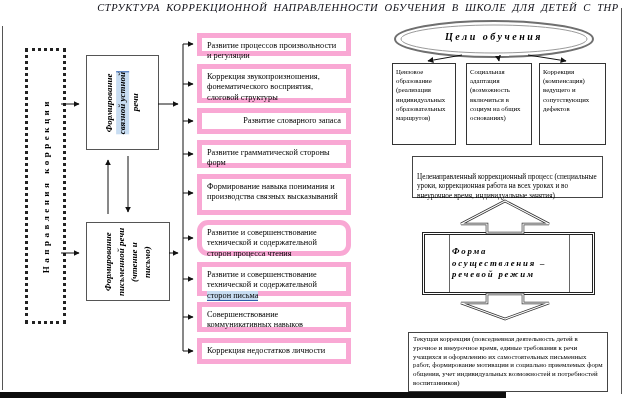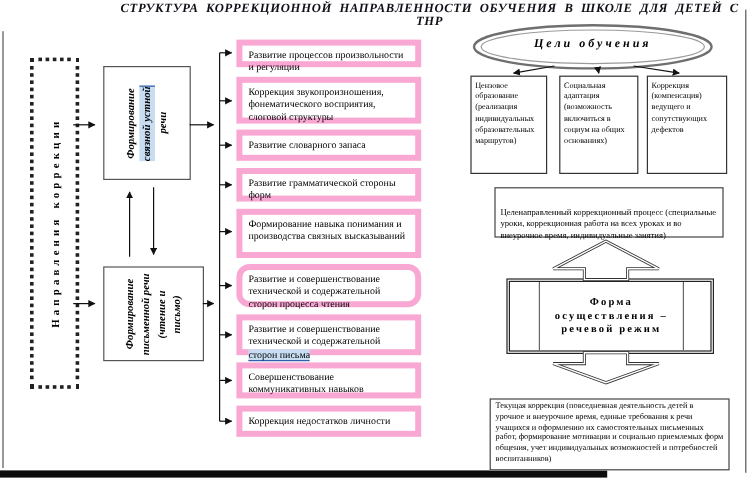--- a/index.html
+++ b/index.html
@@ -2,21 +2,21 @@
 <html><head>
 <meta charset="utf-8">
 <style>
   html,body{margin:0;padding:0;background:#fff;}
   .canvas{
     position:relative;width:626px;height:400px;background:#fff;overflow:hidden;
     font-family:"Liberation Serif","DejaVu Serif",serif;color:#111;
   }
   .title{
     position:absolute;left:90px;top:2px;width:536px;text-align:center;
-    font-size:10.5px;font-weight:bold;font-style:italic;letter-spacing:.6px;word-spacing:3px;
+    font-size:10.5px;font-weight:normal;font-style:italic;letter-spacing:.6px;word-spacing:3px;
     color:#101018;
   }
   
   .vline-left{position:absolute;left:2px;top:26px;width:1px;height:364px;background:#555;}
   .vline-right{position:absolute;left:621px;top:8px;width:1px;height:386px;background:#555;}
   .scan-band{position:absolute;left:0;top:392px;width:506px;height:6px;background:#0d0d0d;}
   
   .dotted-box{
     position:absolute;left:25px;top:48px;width:35px;height:270px;
     border:3px dotted #222;display:flex;align-items:center;justify-content:center;
@@ -64,22 +64,22 @@
     font-size:7.2px;line-height:1.3;padding:16px 4px;box-sizing:border-box;color:#000;
   }
   .form-box{
     position:absolute;left:422px;top:232px;width:173px;height:63px;
     border:3px double #222;background:#fff;box-sizing:border-box;
     display:flex;align-items:stretch;
   }
   .form-side{width:24px;border-right:1px solid #666;}
   .form-side.right{border-right:none;border-left:1px solid #666;width:22px;}
   .form-center{
-    flex:1;display:flex;align-items:center;justify-content:center;text-align:center;
-    font-size:8.8px;font-weight:bold;letter-spacing:1.8px;line-height:1.35;
+    flex:1;display:flex;align-items:center;justify-content:center;
+    font-size:8.8px;font-weight:bold;font-style:italic;letter-spacing:1.8px;line-height:1.35;
     padding:1px 2px;color:#000;
   }
   .current-box{
     position:absolute;left:408px;top:332px;width:200px;height:60px;border:1px solid #444;background:#fff;
     font-size:6.9px;line-height:1.28;padding:2px 4px;box-sizing:border-box;color:#000;
   }
   svg.wires{position:absolute;left:0;top:0;pointer-events:none;}
 </style>
 </head>
 <body>
@@ -102,21 +102,21 @@
       <span class="hl">связной устной</span>
       <span>речи</span>
     </div>
   </div>
   <div class="rot-box rot-written">
     <div class="vin">Формирование письменной речи (чтение и письмо)</div>
   </div>
 
   <div class="mbox" style="top:33px;height:23px;"><span>Развитие процессов произвольности и регуляции</span></div>
   <div class="mbox" style="top:64px;height:39px;"><span>Коррекция звукопроизношения, фонематического восприятия, слоговой структуры</span></div>
-  <div class="mbox" style="top:108px;height:26px;"><span>Развитие словарного запаса</span></div>
+  <div class="mbox" style="top:108px;height:26px;text-align:right;"><span>Развитие словарного запаса</span></div>
   <div class="mbox" style="top:140px;height:28px;"><span>Развитие грамматической стороны форм</span></div>
   <div class="mbox" style="top:174px;height:41px;"><span>Формирование навыка понимания и производства связных высказываний</span></div>
   <div class="mbox" style="top:220px;height:36px;border-radius:11px;"><span>Развитие и совершенствование технической и содержательной сторон процесса чтения</span></div>
   <div class="mbox" style="top:262px;height:34px;"><span>Развитие и совершенствование технической и содержательной</span> <span class="hl">сторон письма</span></div>
   <div class="mbox" style="top:302px;height:30px;"><span>Совершенствование коммуникативных навыков</span></div>
   <div class="mbox" style="top:338px;height:26px;"><span>Коррекция недостатков личности</span></div>
 
   <div class="goals-label">Цели обучения</div>
 
   <div class="gbox gbox-a">Цензовое образование (реализация индивидуальных образовательных маршрутов)</div>

